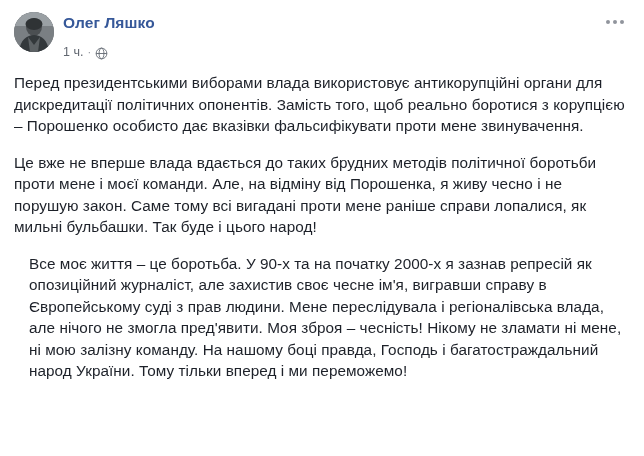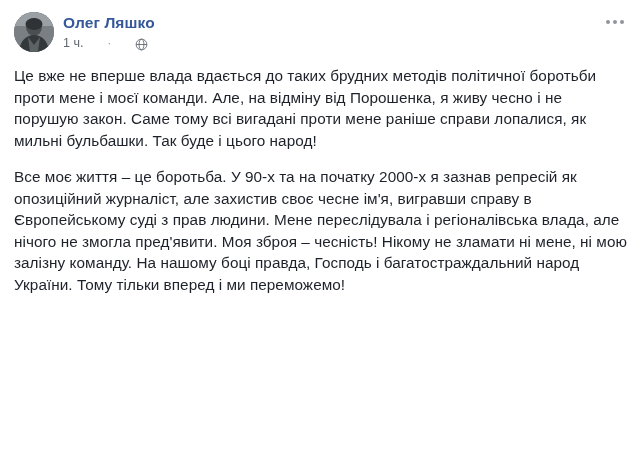--- a/index.html
+++ b/index.html
@@ -49,25 +49,24 @@
   .author {
     font-size: 15.5px;
     font-weight: bold;
     color: #365899;
     line-height: 19px;
     letter-spacing: 0.1px;
   }
   .meta {
     display: flex;
     align-items: center;
-    margin-top: 4px;
+    margin-top: 13px;
     font-size: 12.5px;
     color: #616770;
     line-height: 14px;
-    gap: 20px;
   }
   .meta .time {
     color: #616770;
   }
   .meta .dot {
     margin: 0 4px;
     color: #90949c;
     font-size: 11px;
     line-height: 14px;
   }
@@ -100,20 +99,21 @@
     font-size: 15.3px;
     line-height: 21.5px;
     color: #1d2129;
     letter-spacing: 0.05px;
   }
   .post-body p {
     margin: 0 0 15px 0;
   }
   .post-body p:last-child {
     margin-bottom: 0;
+    margin-left: 15px;
   }
 </style>
 </head>
 <body>
 
 <div class="post">
 
   <div class="post-header">
 
     <div class="avatar">
@@ -144,17 +144,18 @@
 
     <div class="menu-dots">
       <span></span>
       <span></span>
       <span></span>
     </div>
 
   </div>
 
   <div class="post-body">
+    <p>Перед президентськими виборами влада використовує антикорупційні органи для дискредитації політичних опонентів. Замість того, щоб реально боротися з корупцією – Порошенко особисто дає вказівки фальсифікувати проти мене звинувачення.</p>
     <p>Це вже не вперше влада вдається до таких брудних методів політичної боротьби проти мене і моєї команди. Але, на відміну від Порошенка, я живу чесно і не порушую закон. Саме тому всі вигадані проти мене раніше справи лопалися, як мильні бульбашки. Так буде і цього народ!</p>
     <p>Все моє життя – це боротьба. У 90-х та на початку 2000-х я зазнав репресій як опозиційний журналіст, але захистив своє чесне ім'я, вигравши справу в Європейському суді з прав людини. Мене переслідувала і регіоналівська влада, але нічого не змогла пред'явити. Моя зброя – чесність! Нікому не зламати ні мене, ні мою залізну команду. На нашому боці правда, Господь і багатостраждальний народ України. Тому тільки вперед і ми переможемо!</p>
   </div>
 
 </div>
 
 </body></html>

